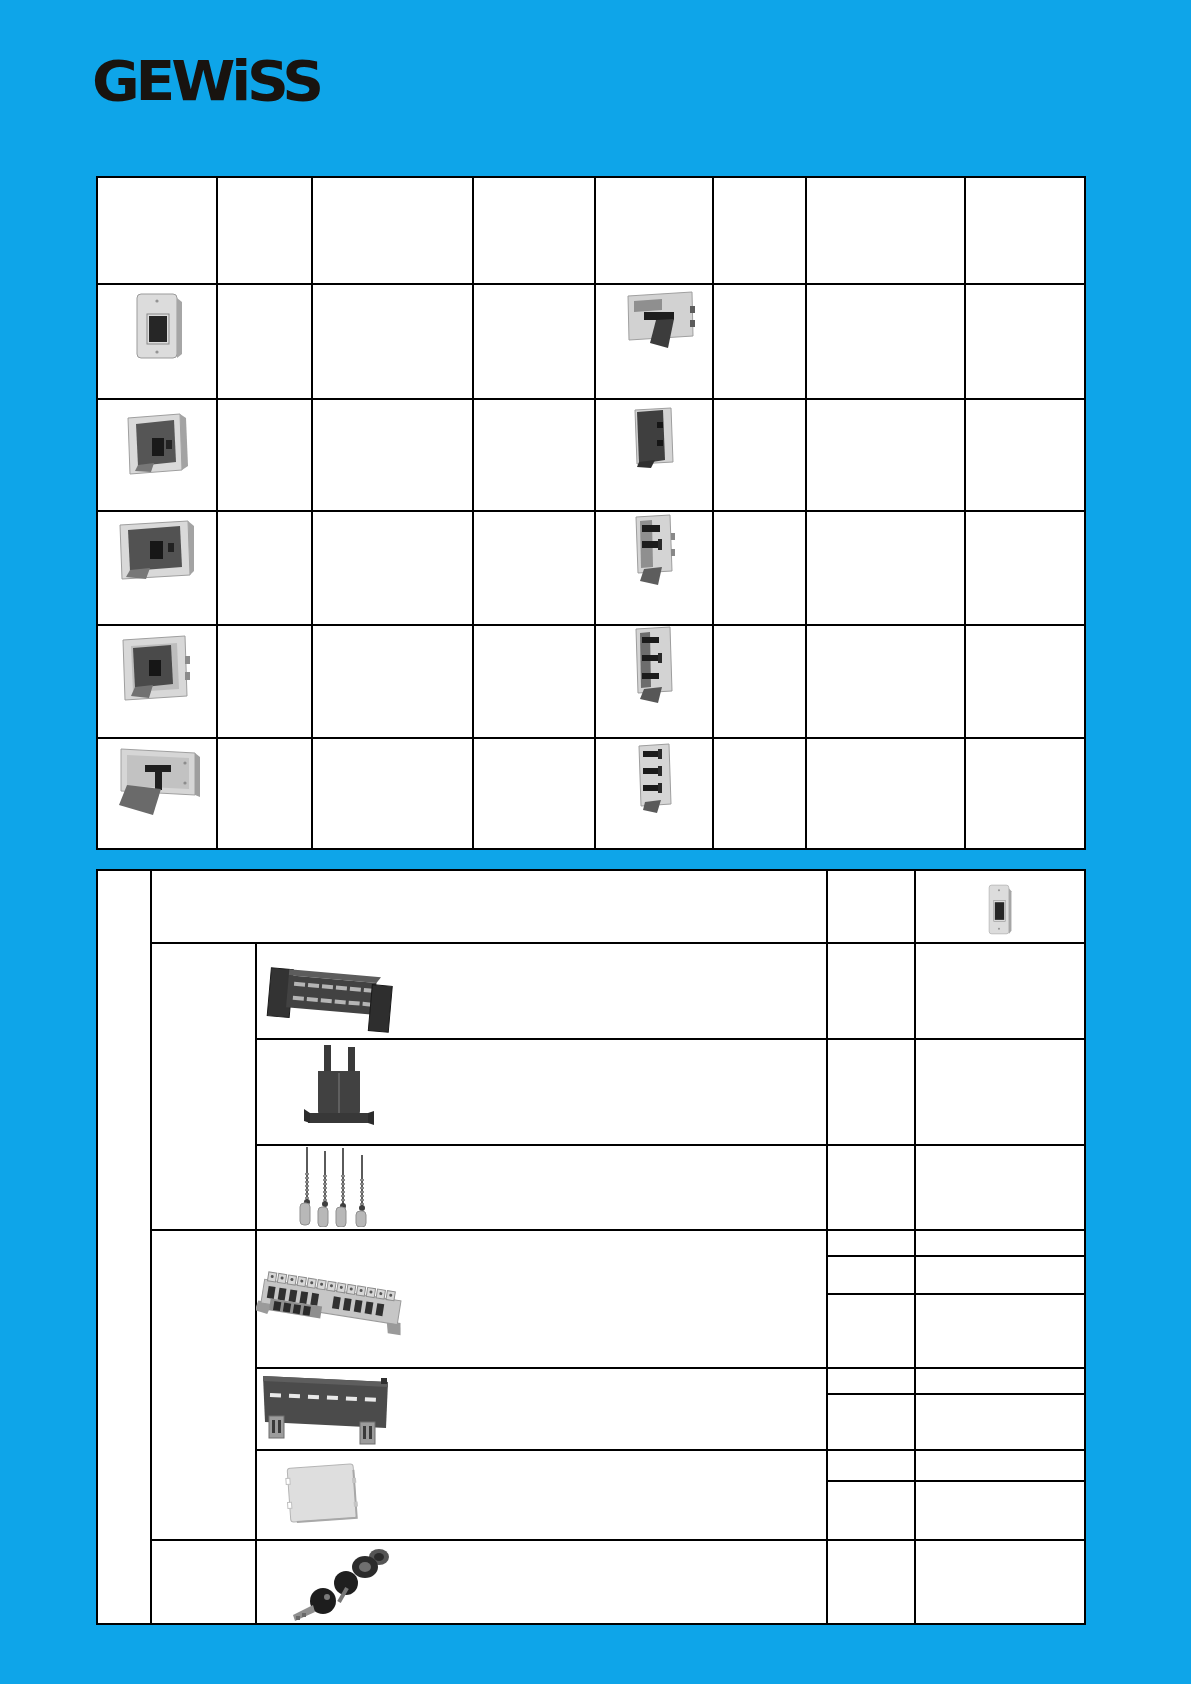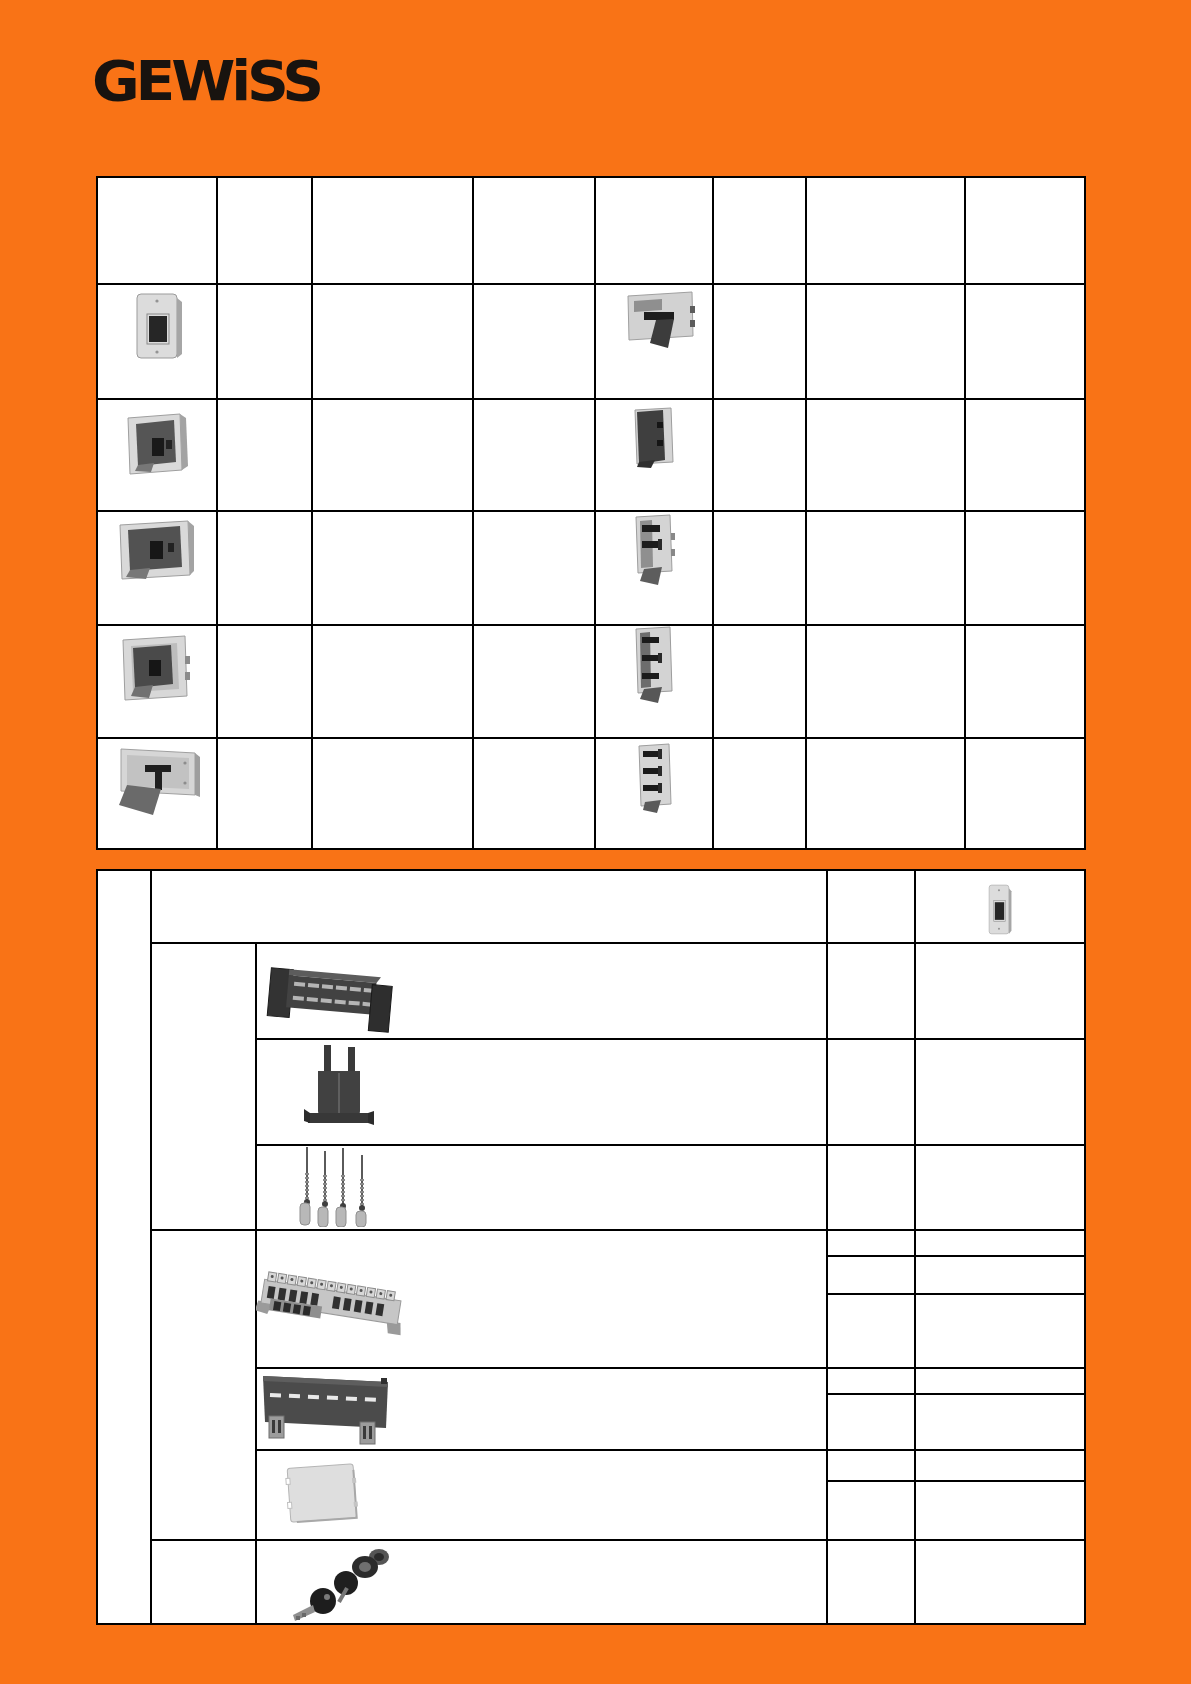--- a/index.html
+++ b/index.html
@@ -1,16 +1,16 @@
 <!DOCTYPE html>
 <html><head>
 <meta charset="utf-8">
 <style>
   html,body{margin:0;padding:0;background:#ffffff;}
-  .page{position:relative;width:1191px;height:1684px;background:#f97316;overflow:hidden;
+  .page{position:relative;width:1191px;height:1684px;background:#0ea5e9;overflow:hidden;
         font-family:"DejaVu Sans", sans-serif;}
   .logo{position:absolute;left:92px;top:48px;width:232px;height:66px;}
   .tbl{position:absolute;box-sizing:border-box;border:2px solid #000;background:#fff;}
   .t1{left:96px;top:176px;width:990px;height:674px;}
   .t2{left:96px;top:869px;width:990px;height:756px;}
   .vl{position:absolute;width:2px;background:#000;display:block;}
   .hl{position:absolute;height:2px;background:#000;display:block;}
   .ph{position:absolute;display:block;}
   svg{display:block;}
 </style>

